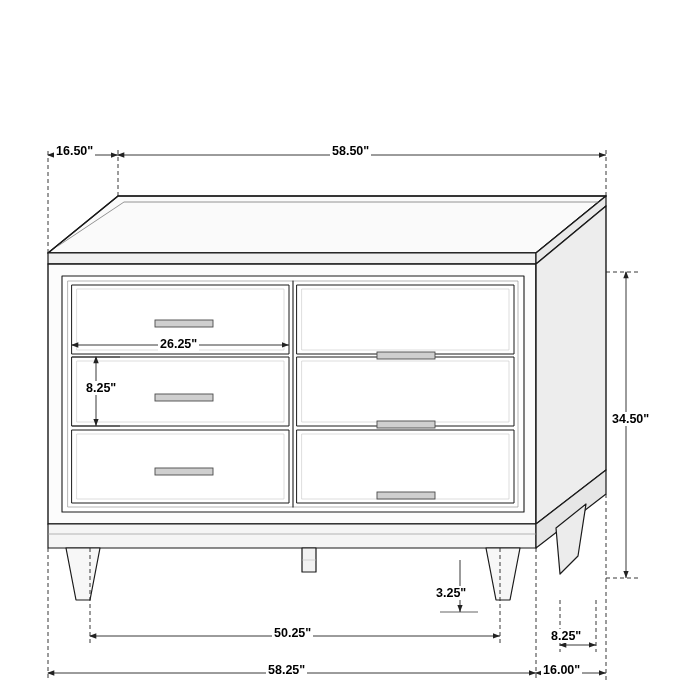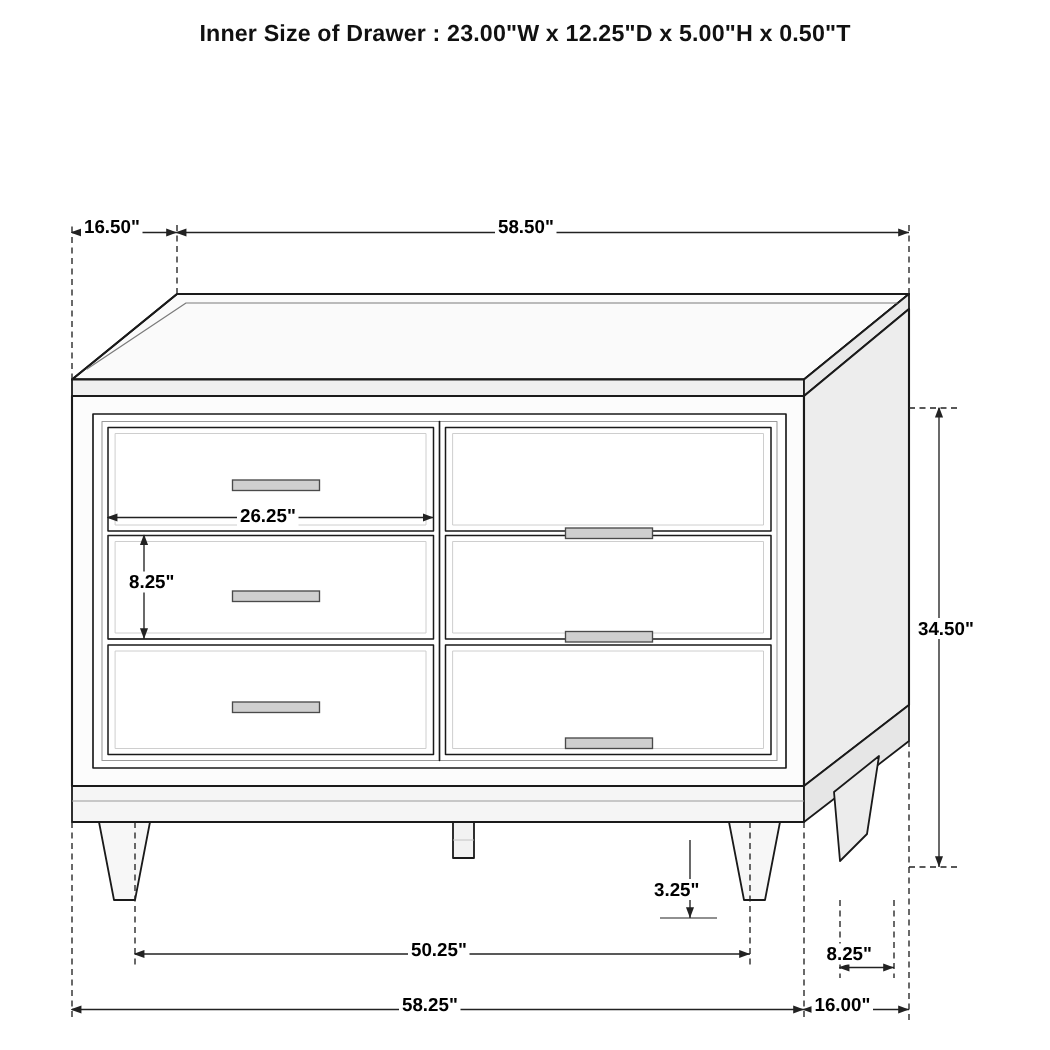--- a/index.html
+++ b/index.html
@@ -48,21 +48,20 @@
   .dimlabel.boxed {
     background: #ffffff;
     padding: 0 2px;
   }
 </style>
 </head>
 <body>
 
 <div id="stage">
 
-  <div id="title">Inner Size of Drawer : 23.00"W x 12.25"D x 5.00"H x 0.50"T</div>
 
   <svg class="layer" viewBox="0 0 700 700">
     <g fill="none" stroke="#1a1a1a" stroke-width="1.2" stroke-linejoin="round" stroke-linecap="round">
 
       <polygon points="48,253 118,196 606,196 536,253" fill="#fafafa" stroke="#1a1a1a"></polygon>
       <polygon points="48,253 118,196 606,196 536,253" fill="none" stroke="#1a1a1a" stroke-width="1.4"></polygon>
 
       <polygon points="48,253 536,253 536,264 48,264" fill="#f0f0f0" stroke="#1a1a1a"></polygon>
 
       <polygon points="536,253 606,196 606,206 536,264" fill="#e9e9e9" stroke="#1a1a1a"></polygon>

